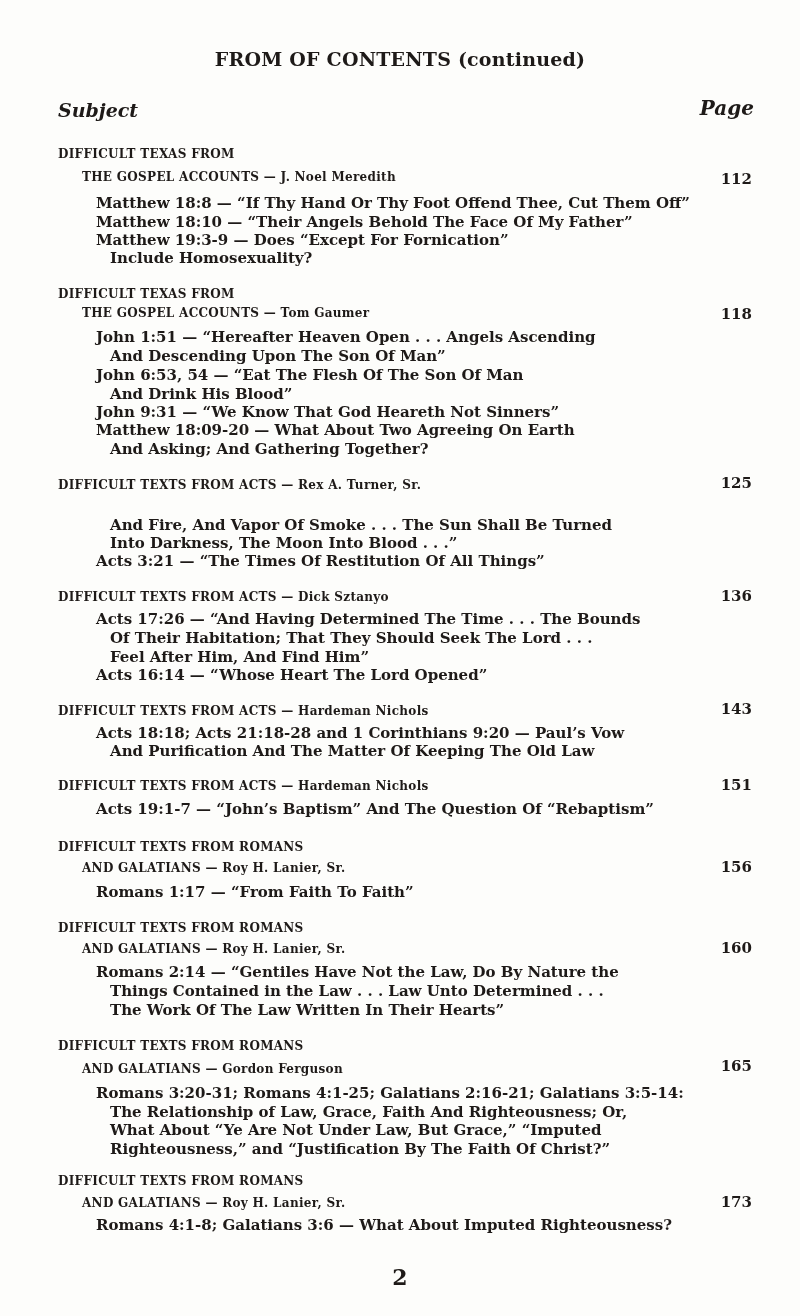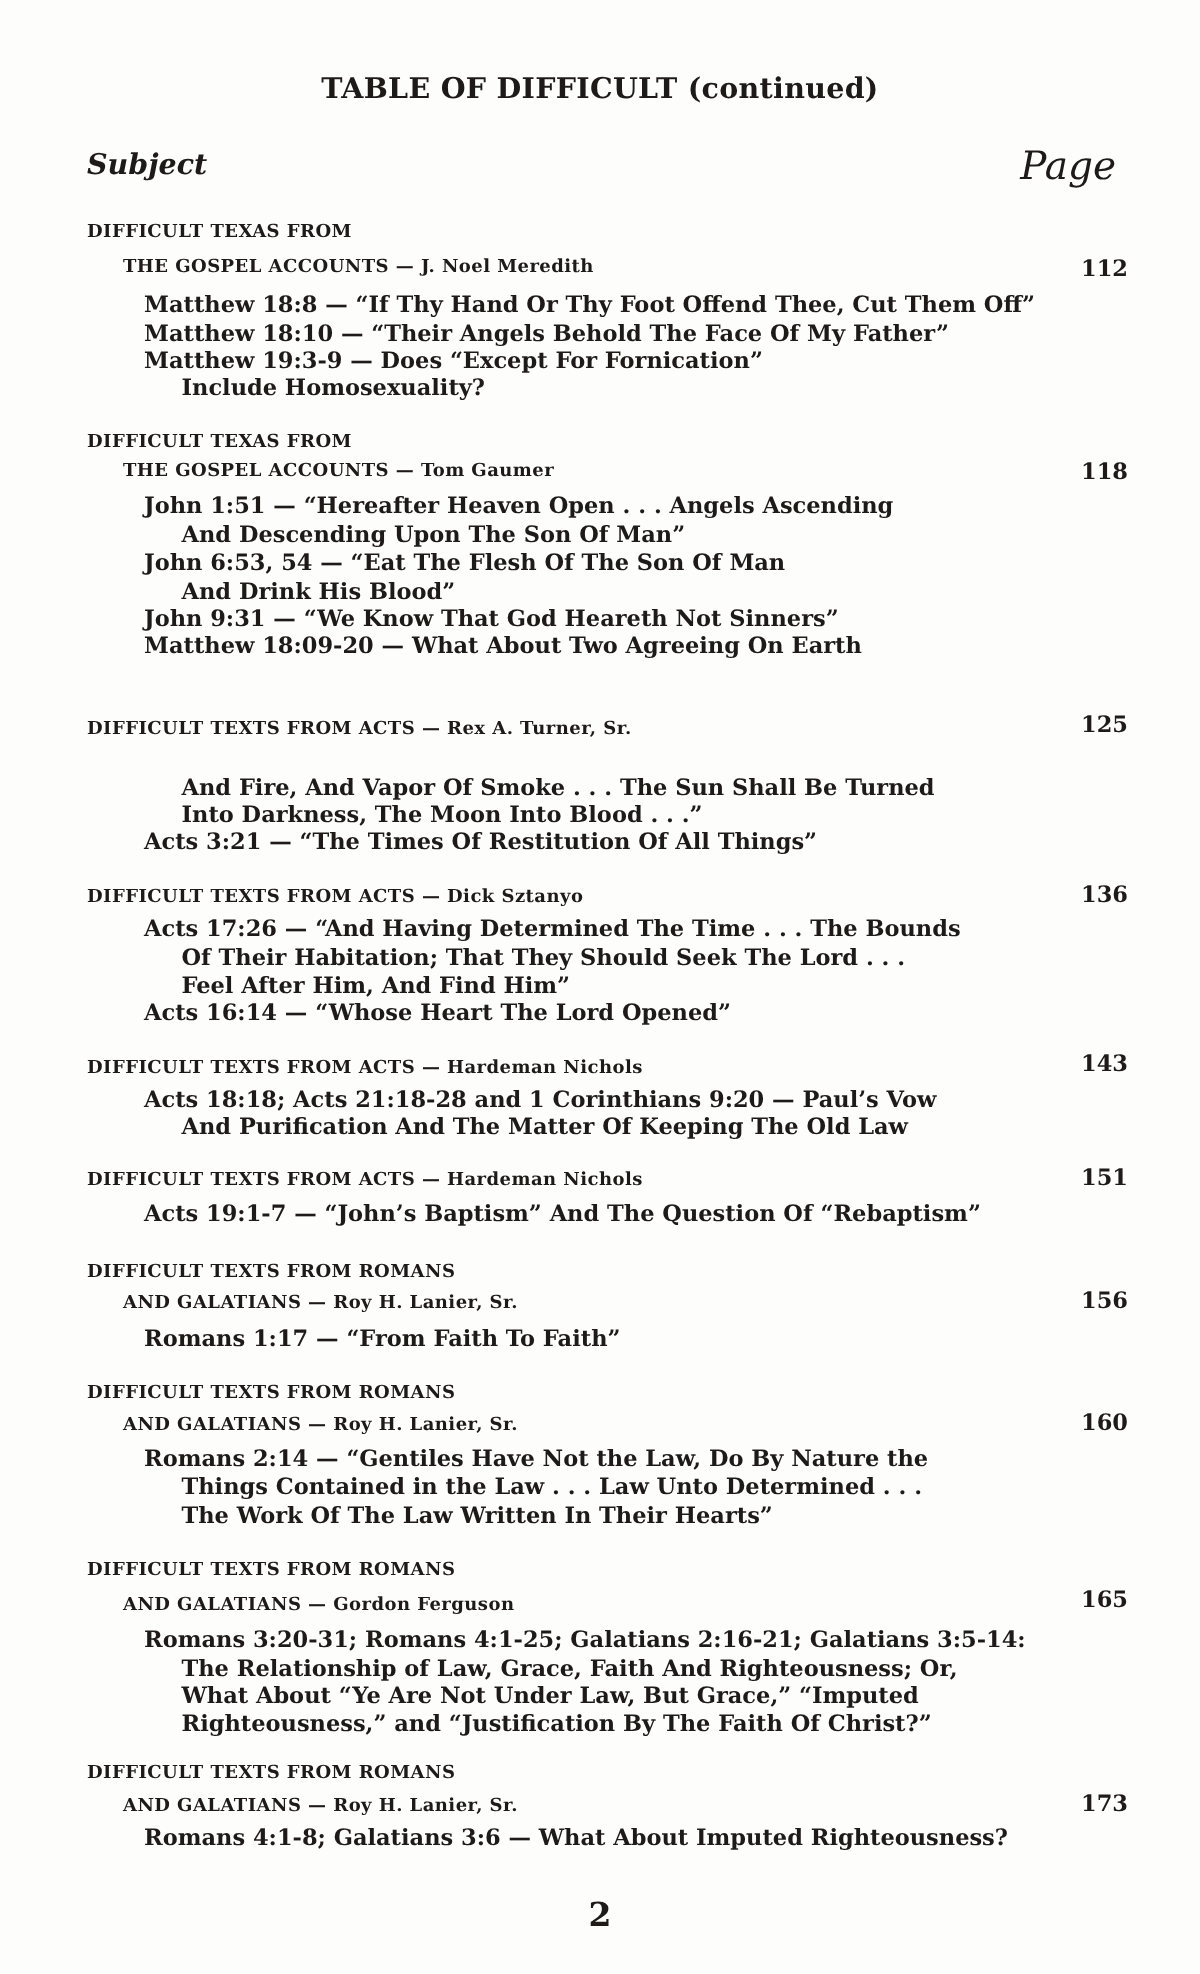--- a/index.html
+++ b/index.html
@@ -13,66 +13,67 @@
   .page { position: absolute; left: 0; top: 0; width: 800px; height: 1316px; }
   .title {
     position: absolute; left: 0; width: 800px; top: 48px;
     text-align: center; font-weight: bold; font-size: 19px; letter-spacing: 0.2px;
   }
   .col-subject {
     position: absolute; left: 58px; top: 99px;
     font-style: italic; font-weight: bold; font-size: 19px;
   }
   .col-page {
-    position: absolute; right: 56px; top: 96px;
-    font-style: italic; font-weight: normal; font-size: 26px;
+    position: absolute; right: 46px; top: 96px;
+    font-style: italic; font-weight: bold; font-size: 20px;
   }
   .heading {
     position: absolute; left: 58px; font-size: 12px; white-space: nowrap;
     letter-spacing: 0.3px; font-weight: 600;
   }
   .heading.l2 { left: 82px; }
   .pagenum {
     position: absolute; right: 48px; font-size: 15px; font-weight: bold; white-space: nowrap;
   }
   .line {
     position: absolute; left: 96px; font-size: 15px; white-space: nowrap; font-weight: 600;
     transform-origin: left top;
   }
-  .line.indent { left: 121px; }
+  .line.indent { left: 110px; }
   .folio {
     position: absolute; left: 0; width: 800px; top: 1264px;
     text-align: center; font-size: 22px; font-weight: bold;
   }
 </style>
 </head>
 <body>
 
 <div class="page">
-  <div class="title">TABLE OF DIFFICULT (continued)</div>
+  <div class="title">FROM OF CONTENTS (continued)</div>
   <div class="col-subject">Subject</div>
   <div class="col-page">Page</div>
 
   <div class="heading" style="top:147px">DIFFICULT TEXAS FROM</div>
   <div class="heading l2" style="top:170px">THE GOSPEL ACCOUNTS — J. Noel Meredith</div>
   <div class="pagenum" style="top:170px">112</div>
   <div class="line" style="top:194px">Matthew 18:8 — “If Thy Hand Or Thy Foot Offend Thee, Cut Them Off”</div>
   <div class="line" style="top:213px">Matthew 18:10 — “Their Angels Behold The Face Of My Father”</div>
   <div class="line" style="top:231px">Matthew 19:3-9 — Does “Except For Fornication”</div>
   <div class="line indent" style="top:249px">Include Homosexuality?</div>
 
   <div class="heading" style="top:287px">DIFFICULT TEXAS FROM</div>
   <div class="heading l2" style="top:306px">THE GOSPEL ACCOUNTS — Tom Gaumer</div>
   <div class="pagenum" style="top:305px">118</div>
   <div class="line" style="top:328px">John 1:51 — “Hereafter Heaven Open . . . Angels Ascending</div>
   <div class="line indent" style="top:347px">And Descending Upon The Son Of Man”</div>
   <div class="line" style="top:366px">John 6:53, 54 — “Eat The Flesh Of The Son Of Man</div>
   <div class="line indent" style="top:385px">And Drink His Blood”</div>
   <div class="line" style="top:403px">John 9:31 — “We Know That God Heareth Not Sinners”</div>
   <div class="line" style="top:421px">Matthew 18:09-20 — What About Two Agreeing On Earth</div>
+  <div class="line indent" style="top:440px">And Asking; And Gathering Together?</div>
 
   <div class="heading" style="top:478px">DIFFICULT TEXTS FROM ACTS — Rex A. Turner, Sr.</div>
   <div class="pagenum" style="top:474px">125</div>
   <div class="line indent" style="top:516px">And Fire, And Vapor Of Smoke . . . The Sun Shall Be Turned</div>
   <div class="line indent" style="top:534px">Into Darkness, The Moon Into Blood . . .”</div>
   <div class="line" style="top:552px">Acts 3:21 — “The Times Of Restitution Of All Things”</div>
 
   <div class="heading" style="top:590px">DIFFICULT TEXTS FROM ACTS — Dick Sztanyo</div>
   <div class="pagenum" style="top:587px">136</div>
   <div class="line" style="top:610px">Acts 17:26 — “And Having Determined The Time . . . The Bounds</div>

